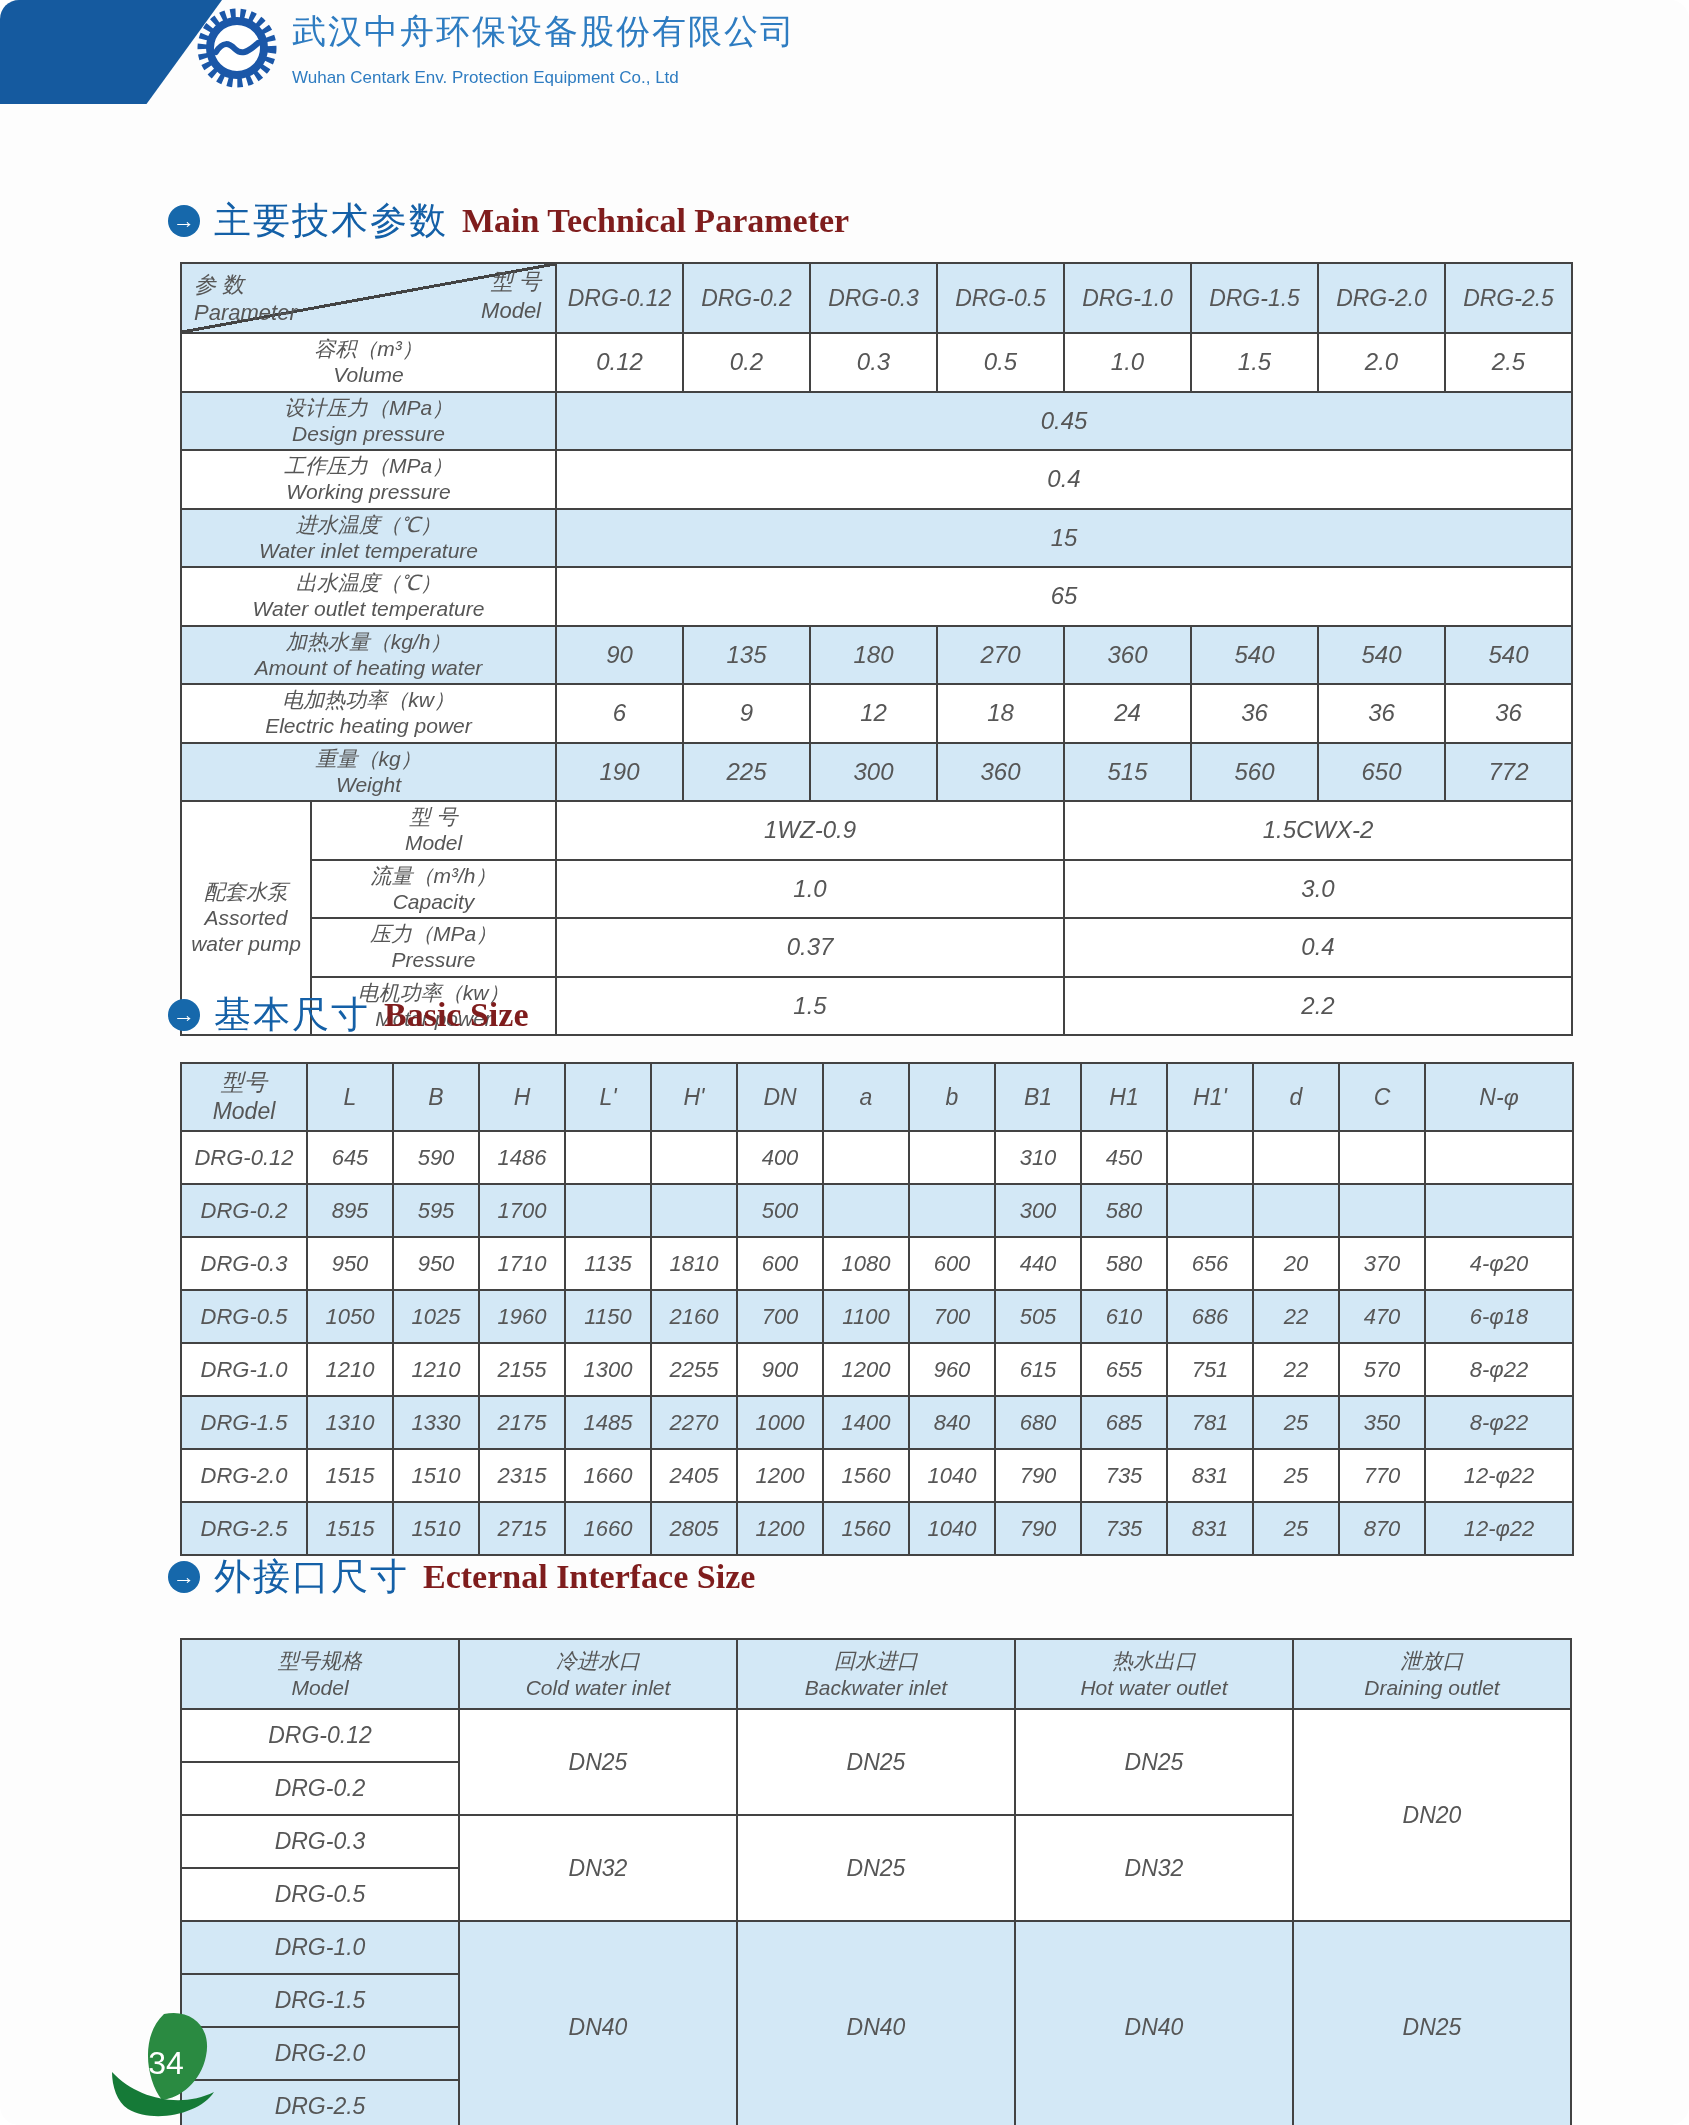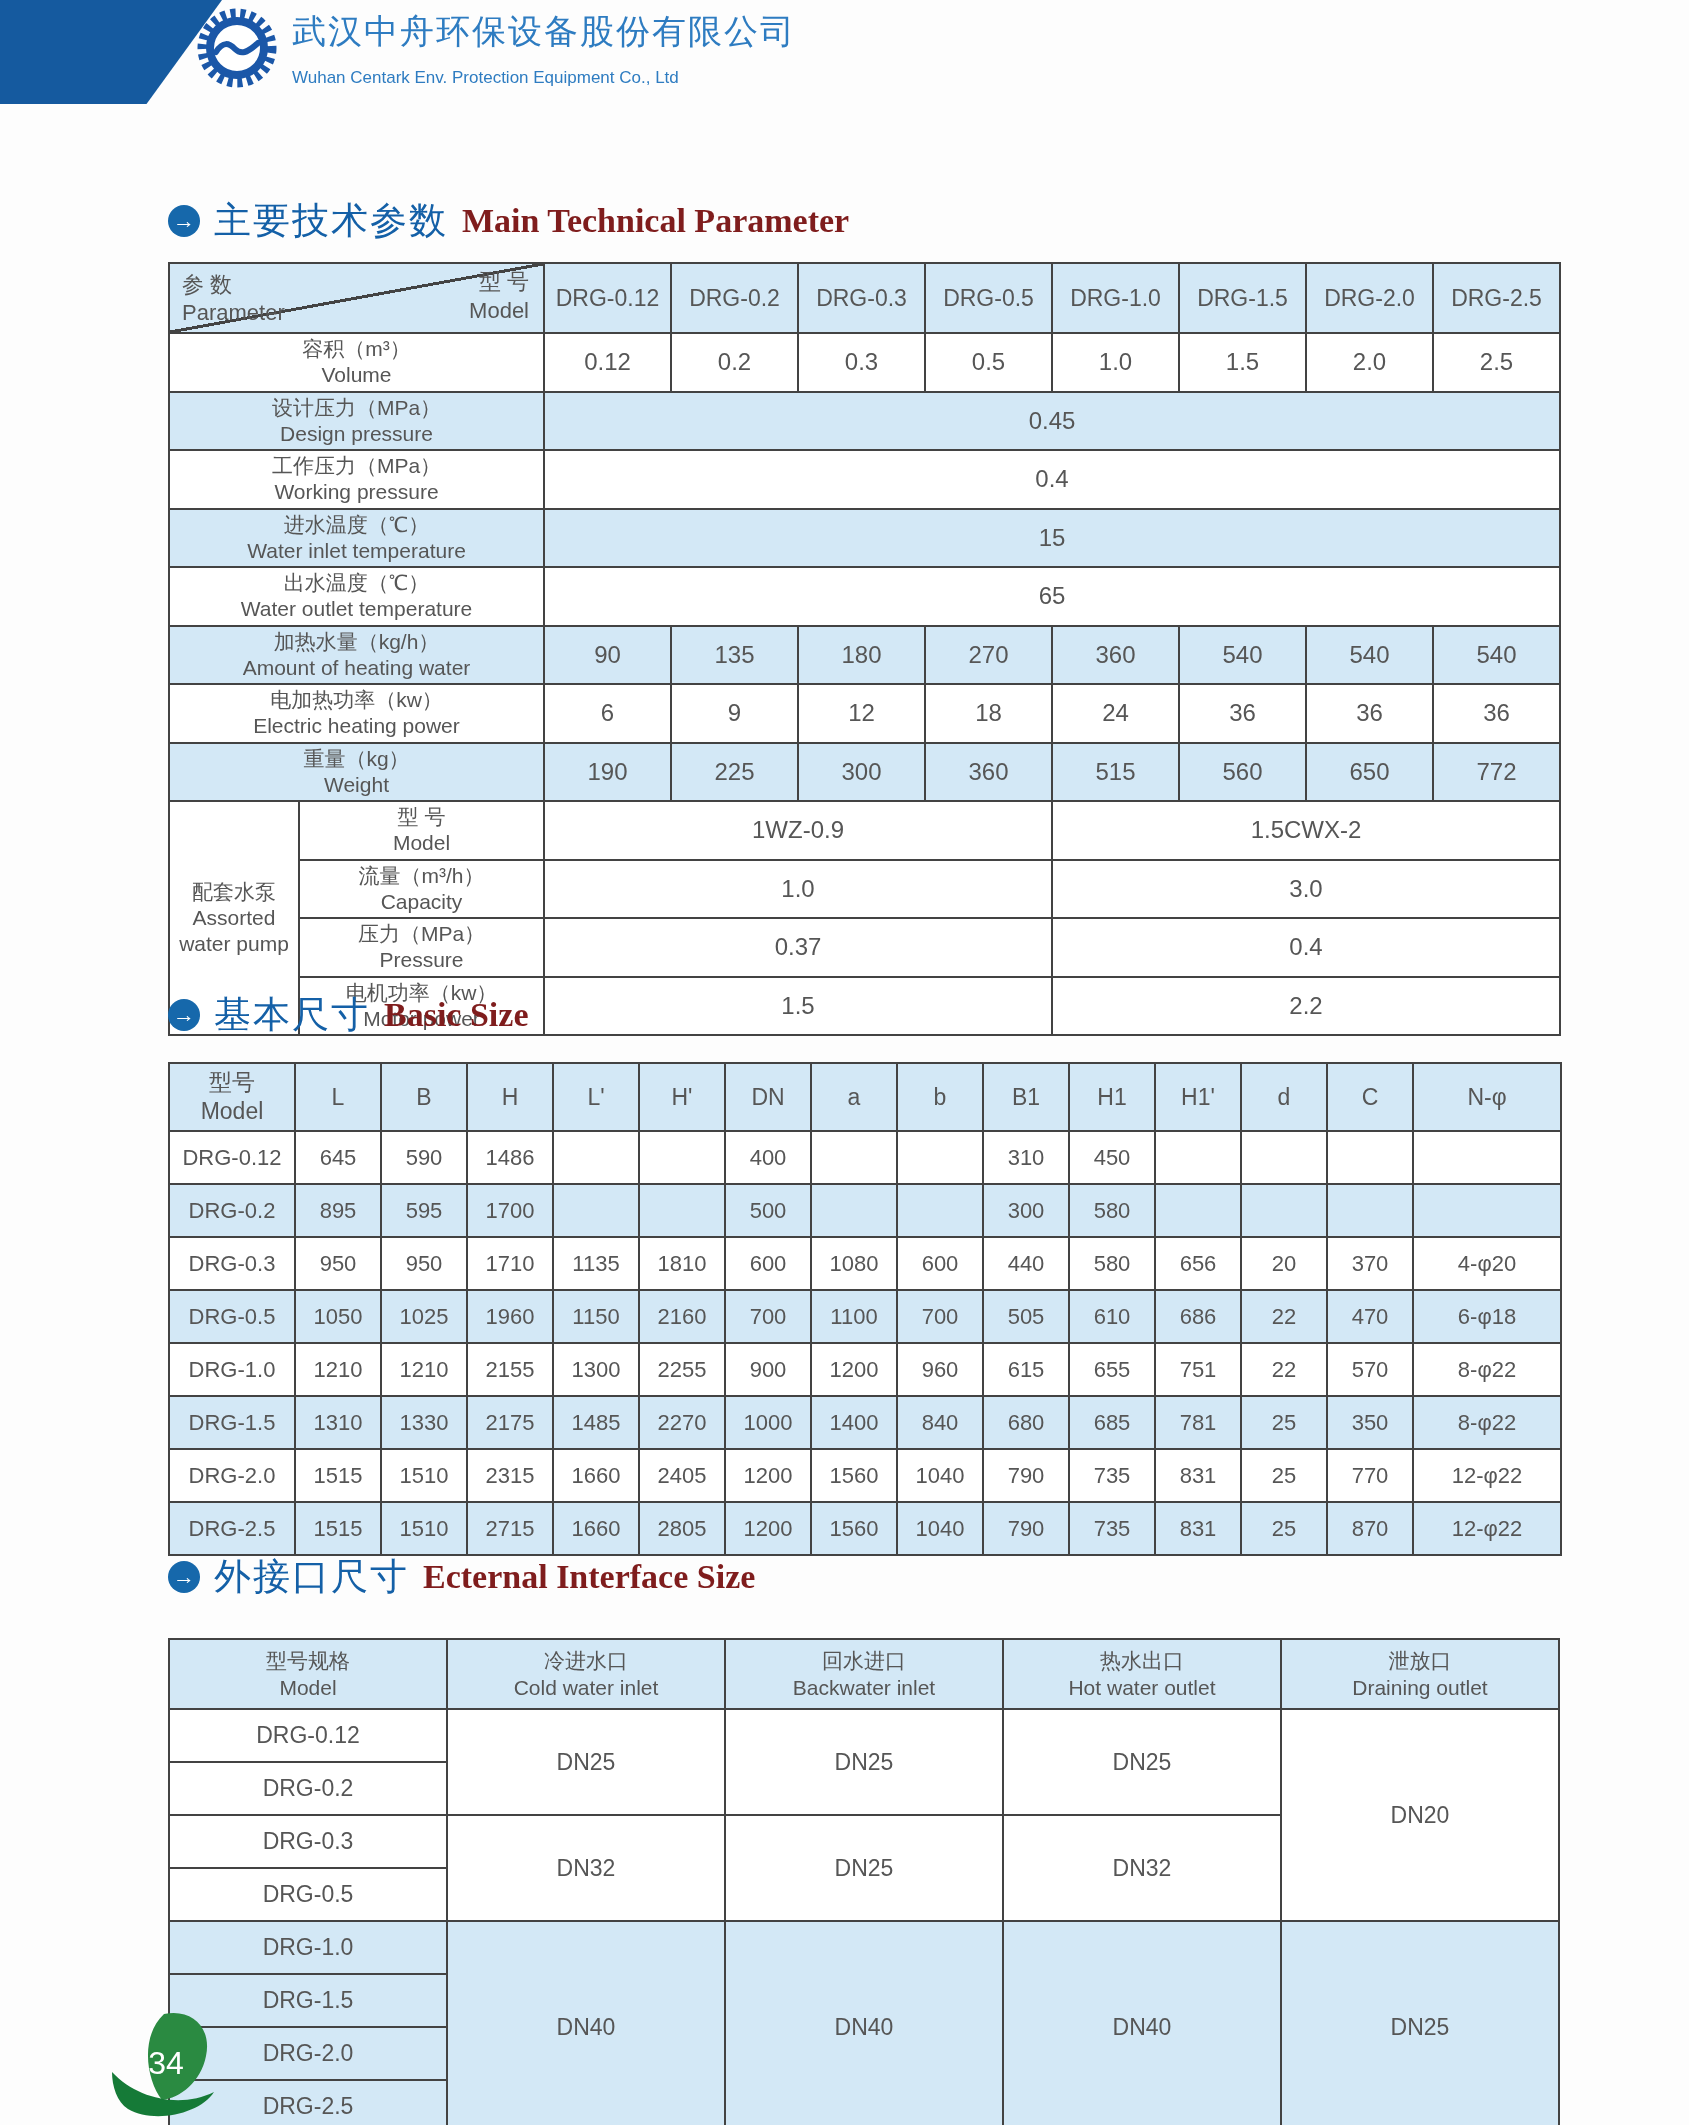--- a/index.html
+++ b/index.html
@@ -1,36 +1,36 @@
 <!DOCTYPE html>
 <html><head>
 <meta charset="utf-8">
 <style>
   html,body{margin:0;padding:0;background:#ffffff;}
   .page{position:relative;width:1689px;height:2125px;background:#fdfdfd;overflow:hidden;
-        font-family:"Liberation Sans",sans-serif;color:#4e4e4e;}
+        font-family:"Liberation Sans",sans-serif;color:#4e4e4e;border-radius:19px;}
 
   
   .tz{position:absolute;left:0;top:0;width:222px;height:104px;background:#155a9f;
       -webkit-clip-path:polygon(0 0,100% 0,66% 100%,0 100%);clip-path:polygon(0 0,100% 0,66% 100%,0 100%);}
   .logo{position:absolute;left:196px;top:6px;width:82px;height:84px;}
   .company{position:absolute;left:292px;top:12px;}
   .company-zh{font-size:34px;letter-spacing:2px;color:#2e7cc1;line-height:1.15;}
   .company-en{font-size:17px;color:#2e7cc1;margin-top:17px;}
 
   
   .sec-title{position:absolute;left:168px;display:flex;align-items:center;}
   .bullet{width:32px;height:32px;border-radius:50%;background:#1668ab;color:#fff;
           display:flex;align-items:center;justify-content:center;font-size:22px;font-weight:bold;
           margin-right:14px;flex:0 0 auto;}
   .t-zh{font-family:"Liberation Serif",serif;font-weight:normal;font-size:37px;color:#1460a7;letter-spacing:2px;}
   .t-en{font-family:Liberation Serif, serif;font-weight:bold;font-size:34px;color:#7f1d1d;margin-left:14px;}
 
   
-  table{border-collapse:collapse;table-layout:fixed;position:absolute;left:168px;width:1392px;background:#a21caf;}
+  table{border-collapse:collapse;table-layout:fixed;position:absolute;left:180px;width:1392px;background:#a21caf;font-style:italic;}
   td{border:2px solid #434343;text-align:center;vertical-align:middle;white-space:pre-line;
      background:transparent;font-size:24px;color:#565656;padding:2px 3px;overflow:hidden;}
   tr.bg-blue{background:#d3e8f6;}
   tr.bg-white{background:#ffffff;}
   td.lbl{font-size:21px;line-height:1.25;color:#565656;}
 
   #t1{top:262px;}
   #t1 td{height:52px;}
   #t1 tr:first-child td{height:64px;font-size:23px;}
   #t2{top:1062px;}

